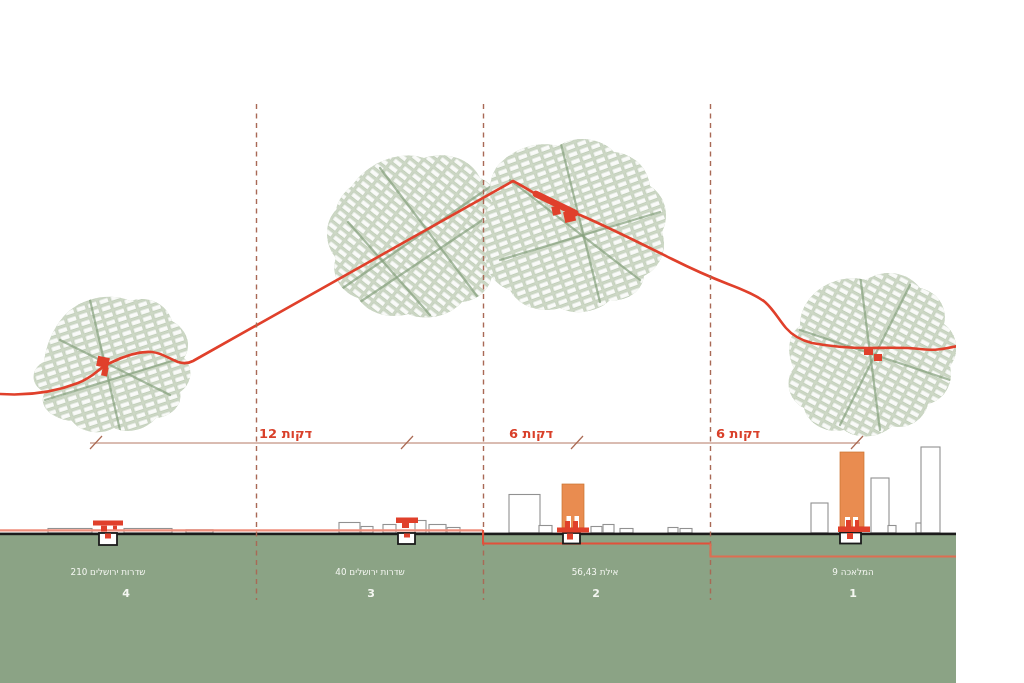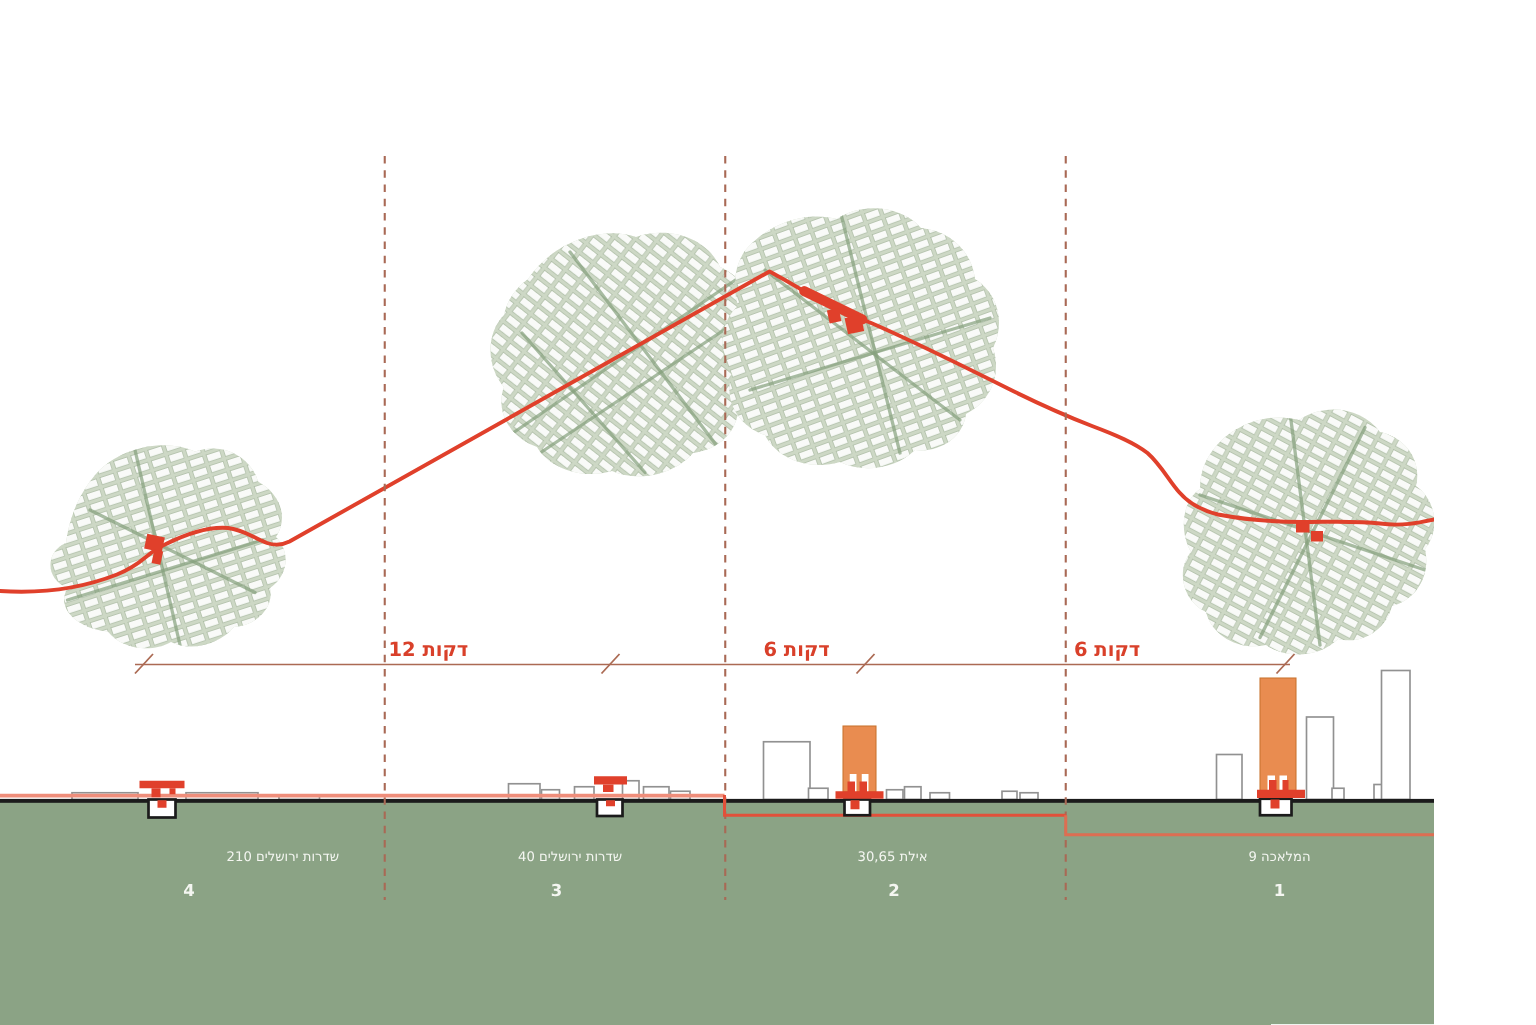--- a/index.html
+++ b/index.html
@@ -208,23 +208,23 @@
     <rect class="red" x="846" y="520" width="5" height="7"></rect>
     <rect class="red" x="855" y="520" width="4" height="7"></rect>
     <rect class="red" x="838" y="526.5" width="32" height="5.5"></rect>
   </g>
 </svg>
 
 <div class="time-label" style="left:259px;top:426px;">12 דקות</div>
 <div class="time-label" style="left:509px;top:426px;">6 דקות</div>
 <div class="time-label" style="left:716px;top:426px;">6 דקות</div>
 
-<div class="st-name" style="left:26px;top:567px;text-align:right;">שדרות ירושלים 210</div>
-<div class="st-name" style="left:280px;top:567px;">שדרות ירושלים 40</div>
-<div class="st-name" style="left:495px;top:567px;">אילת 30,65</div>
+<div class="st-name" style="left:8px;top:567px;">שדרות ירושלים 210</div>
+<div class="st-name" style="left:270px;top:567px;">שדרות ירושלים 40</div>
+<div class="st-name" style="left:495px;top:567px;">אילת 56,43</div>
 <div class="st-name" style="left:753px;top:567px;">המלאכה 9</div>
 
 <div class="st-num" style="left:106px;top:587px;">4</div>
 <div class="st-num" style="left:351px;top:587px;">3</div>
 <div class="st-num" style="left:576px;top:587px;">2</div>
 <div class="st-num" style="left:833px;top:587px;">1</div>
 
 </div>
 
 </body></html>

